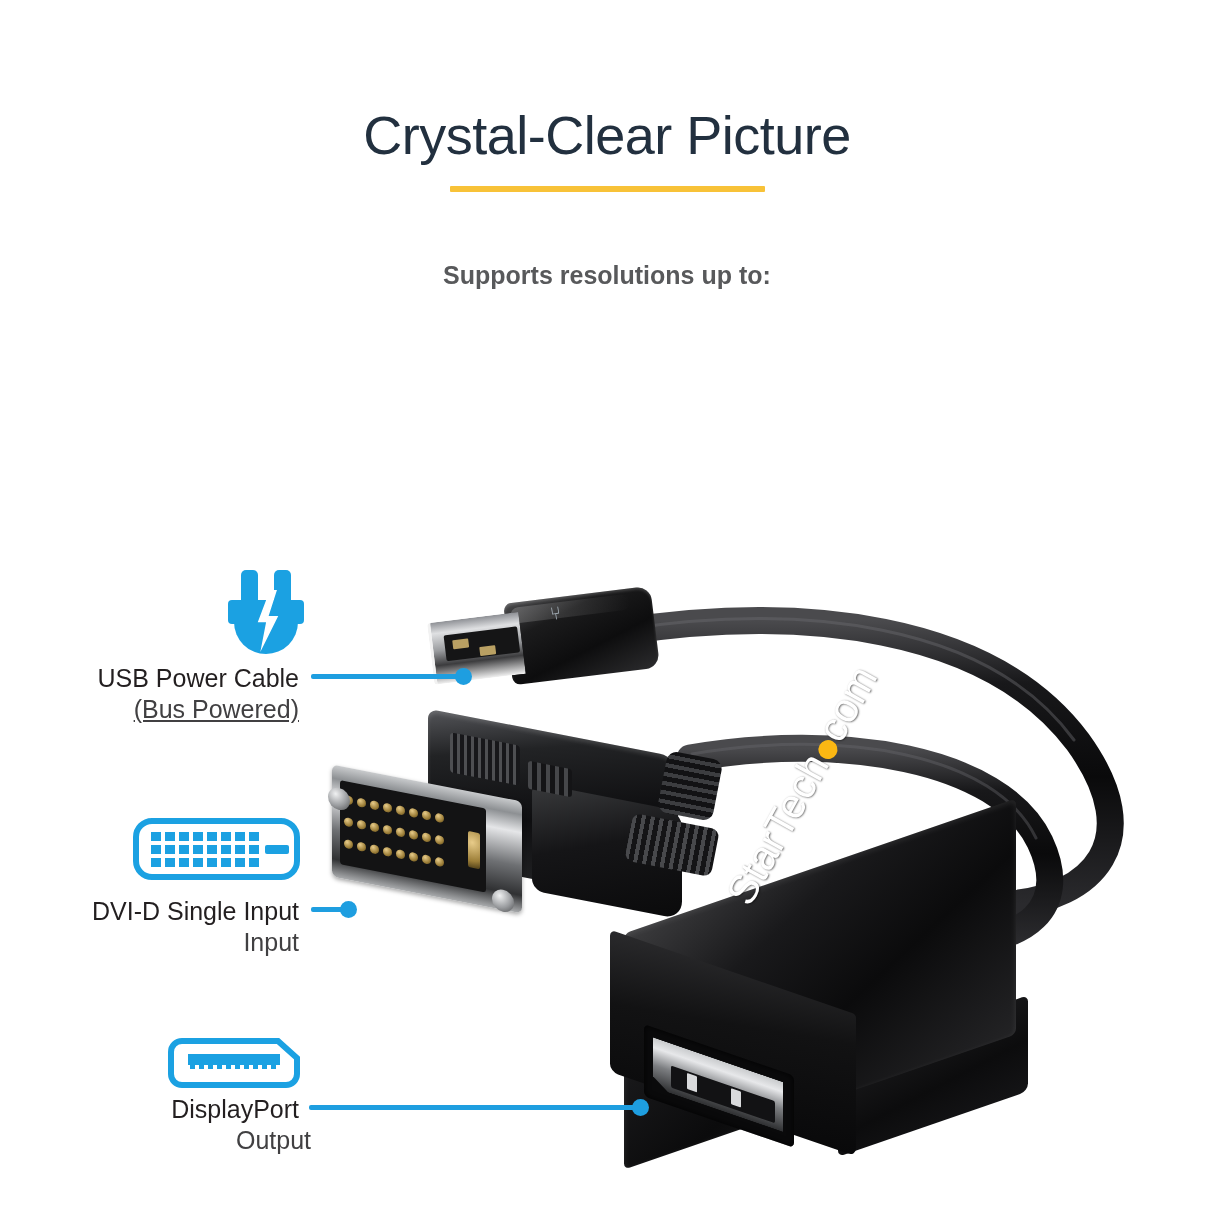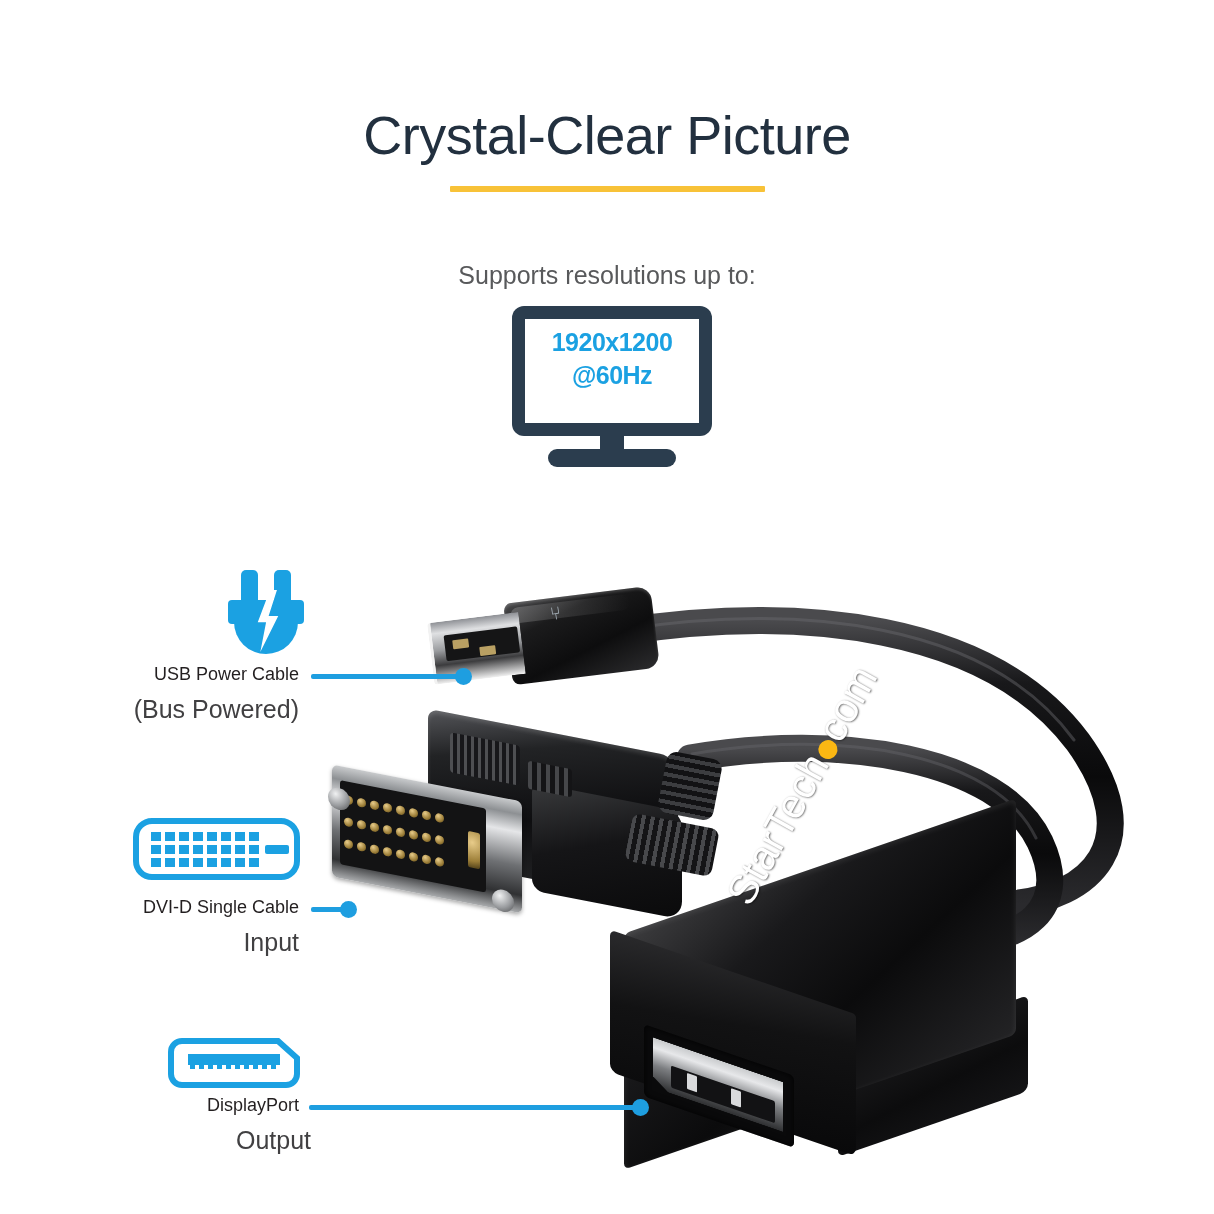--- a/index.html
+++ b/index.html
@@ -18,21 +18,21 @@
     font-size: 54px; font-weight: 400; letter-spacing: -0.5px;
     color: #22303f;
     font-family: "Liberation Sans", sans-serif;
   }
   .title-rule {
     position: absolute; left: 450px; top: 144px;
     width: 315px; height: 6px; background: #f8c238; border-radius: 1px;
   }
   .subtitle {
     position: absolute; left: 0; top: 219px; width: 1214px;
-    text-align: center; font-size: 25px; color: #58595b; font-weight: 400;
+    text-align: center; font-size: 25px; color: #58595b; font-weight: 700;
   }
 
   
   .monitor { position: absolute; left: 512px; top: 264px; width: 200px; height: 165px; }
   .mon-frame {
     position: absolute; left: 0; top: 0; width: 200px; height: 130px;
     background: #2b3d4e; border-radius: 12px;
   }
   .mon-screen {
     position: absolute; left: 13px; top: 13px; width: 174px; height: 104px;
@@ -201,21 +201,21 @@
   .brand .dot {
     display:inline-block; width:19px; height:19px; border-radius:50%;
     background:#fbb713; margin:0 1px; vertical-align:-1px;
   }
 
   
   .callout { position:absolute; }
   .callout .cl-icon { position:absolute; }
   .callout .cl-main {
     position:absolute; text-align:right; white-space:nowrap;
-    color:#231f20; font-size:18px; font-weight:400;
+    color:#231f20; font-size:25px; font-weight:400;
   }
   .callout .cl-sub {
     position:absolute; text-align:right; white-space:nowrap;
     color:#414042; font-size:25px; font-weight:400;
   }
 
   .leader { position:absolute; height:5px; background:#1e9ee0; border-radius:2px; }
   .leader-dot {
     position:absolute; width:17px; height:17px; border-radius:50%; background:#1e9ee0;
   }
@@ -236,30 +236,20 @@
 </style>
 </head>
 <body>
 
 <div class="page">
 
   <div class="title">Crystal-Clear Picture</div>
   <div class="title-rule"></div>
   <div class="subtitle">Supports resolutions up to:</div>
 
-  <div class="monitor">
-    <div class="mon-frame"></div>
-    <div class="mon-screen"></div>
-    <div class="mon-text">
-      <div>1920x1200</div>
-      <div>@60Hz</div>
-    </div>
-    <div class="mon-neck"></div>
-    <div class="mon-base"></div>
-  </div>
 
   <div class="photo">
 
     <svg class="cables" viewBox="0 0 1214 1214">
       <defs>
         <linearGradient id="cableG" x1="0" y1="0" x2="0" y2="1">
           <stop offset="0%" stop-color="#4a4a4d"></stop>
           <stop offset="22%" stop-color="#18181a"></stop>
           <stop offset="55%" stop-color="#0a0a0b"></stop>
           <stop offset="100%" stop-color="#2a2a2d"></stop>
@@ -352,21 +342,21 @@
 
   <div class="callout">
     <div class="plug cl-icon" style="left:228px; top:528px;">
       <span class="plug-prong" style="left:13px;"></span>
       <span class="plug-prong" style="left:46px;"></span>
       <span class="plug-bar"></span>
       <span class="plug-body"></span>
       <span class="bolt"></span>
     </div>
     <div class="cl-main" style="left:0px; top:622px; width:299px;">USB Power Cable</div>
-    <div class="cl-sub" style="left:0px; top:653px; width:299px;">(Bus Powered)</div>
+    <div class="cl-sub" style="left:0px; top:653px; width:299px;text-decoration:underline;">(Bus Powered)</div>
     <div class="leader" style="left:311px; top:632px; width:152px;"></div>
     <div class="leader-dot" style="left:455px; top:626px;"></div>
   </div>
 
   <div class="callout">
     <svg class="cl-icon" style="left:133px; top:776px;" width="167" height="62" viewBox="0 0 167 62">
       <rect x="3" y="3" width="161" height="56" rx="16" ry="16" fill="none" stroke="#1ba1e2" stroke-width="6"></rect>
       <g fill="#1ba1e2">
         <rect x="18" y="14" width="10" height="9"></rect>
           <rect x="32" y="14" width="10" height="9"></rect>
@@ -391,21 +381,21 @@
         <rect x="46" y="40" width="10" height="9"></rect>
           <rect x="60" y="40" width="10" height="9"></rect>
         <rect x="74" y="40" width="10" height="9"></rect>
           <rect x="88" y="40" width="10" height="9"></rect>
         <rect x="102" y="40" width="10" height="9"></rect>
           <rect x="116" y="40" width="10" height="9"></rect>
 
         <rect x="132" y="27" width="24" height="9" rx="2"></rect>
       </g>
     </svg>
-    <div class="cl-main" style="left:0px; top:855px; width:299px;">DVI-D Single Cable</div>
+    <div class="cl-main" style="left:0px; top:855px; width:299px;">DVI-D Single Input</div>
     <div class="cl-sub" style="left:0px; top:886px; width:299px;">Input</div>
     <div class="leader" style="left:311px; top:865px; width:36px;"></div>
     <div class="leader-dot" style="left:340px; top:859px;"></div>
   </div>
 
   <div class="callout">
     <svg class="cl-icon" style="left:168px; top:996px;" width="132" height="50" viewBox="0 0 132 50">
       <path d="M 3 14 A 11 11 0 0 1 14 3 L 110 3 L 129 20 L 129 36 A 11 11 0 0 1 118 47 L 14 47 A 11 11 0 0 1 3 36 Z" fill="none" stroke="#1ba1e2" stroke-width="6"></path>
       <g fill="#1ba1e2">
         <rect x="20" y="16" width="92" height="11"></rect>

